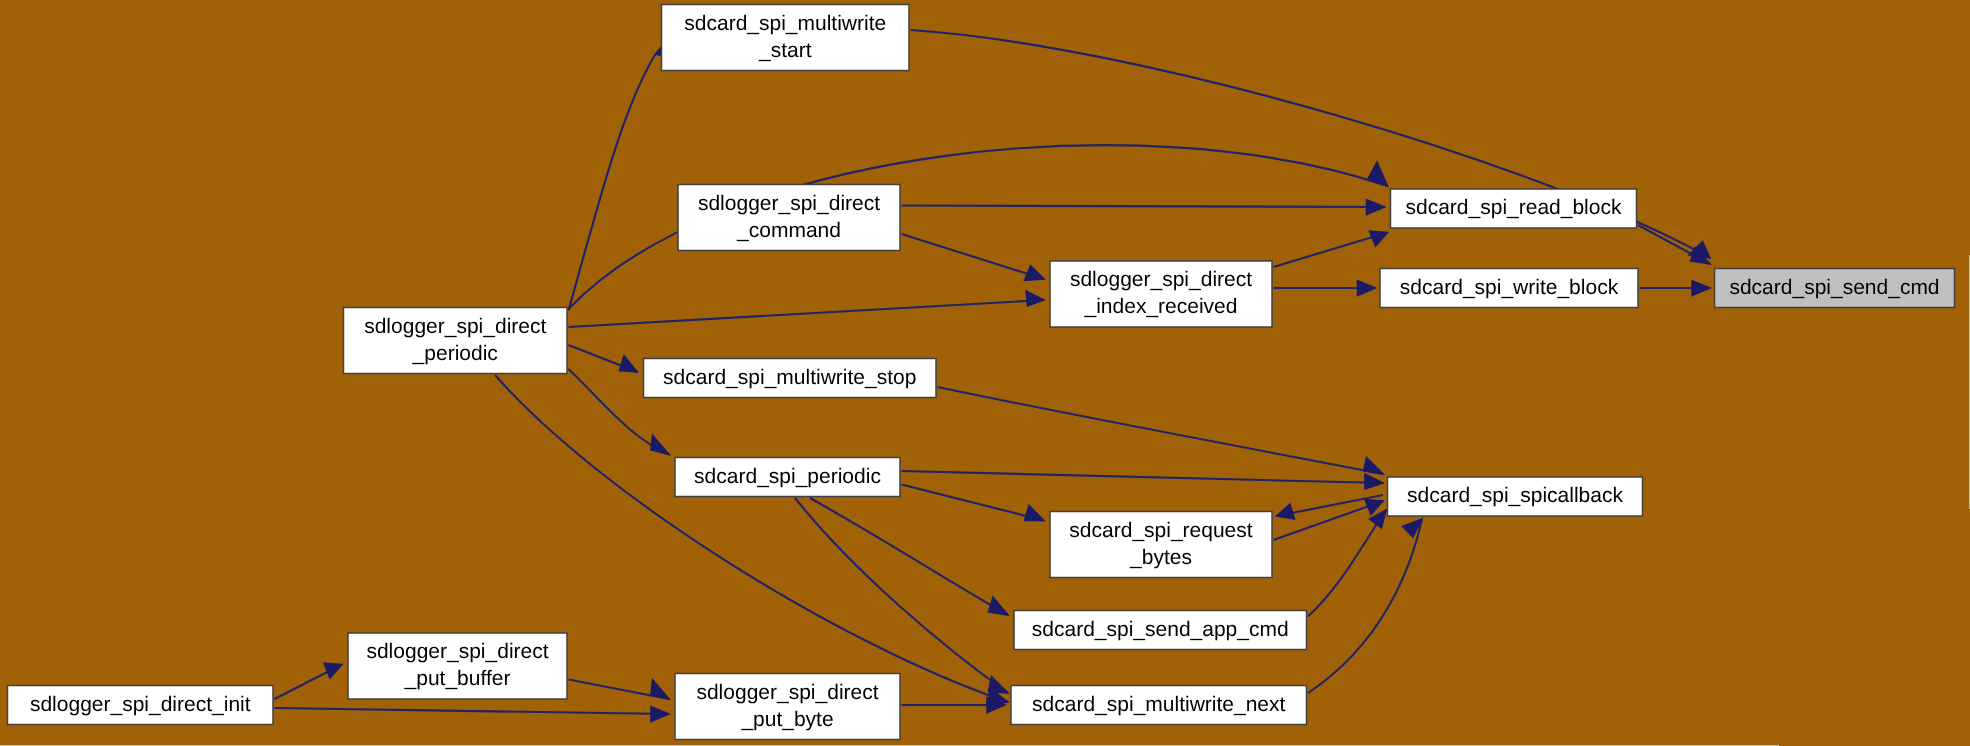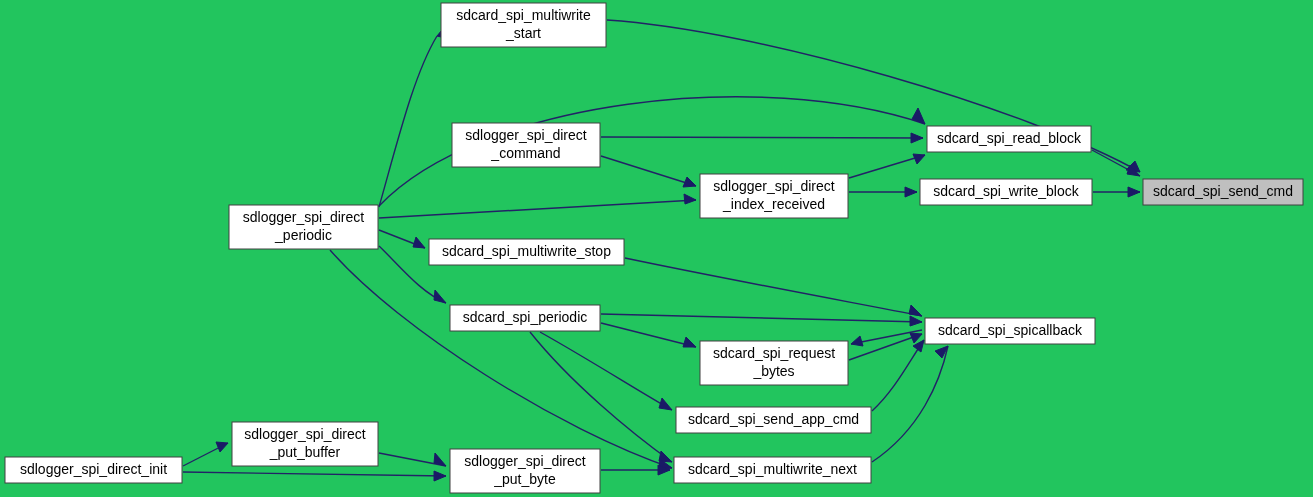--- a/index.html
+++ b/index.html
@@ -4,21 +4,21 @@
 <style>
   html, body {
     margin: 0;
     padding: 0;
     background: #ffffff;
   }
   #canvas-wrap {
     position: relative;
     width: 1313px;
     height: 497px;
-    background: #22c55e;
+    background: #a16207;
     overflow: hidden;
   }
   svg#graph {
     display: block;
     width: 1313px;
     height: 497px;
     font-family: "Liberation Sans", sans-serif;
   }
   .node-box {
     fill: #ffffff;

